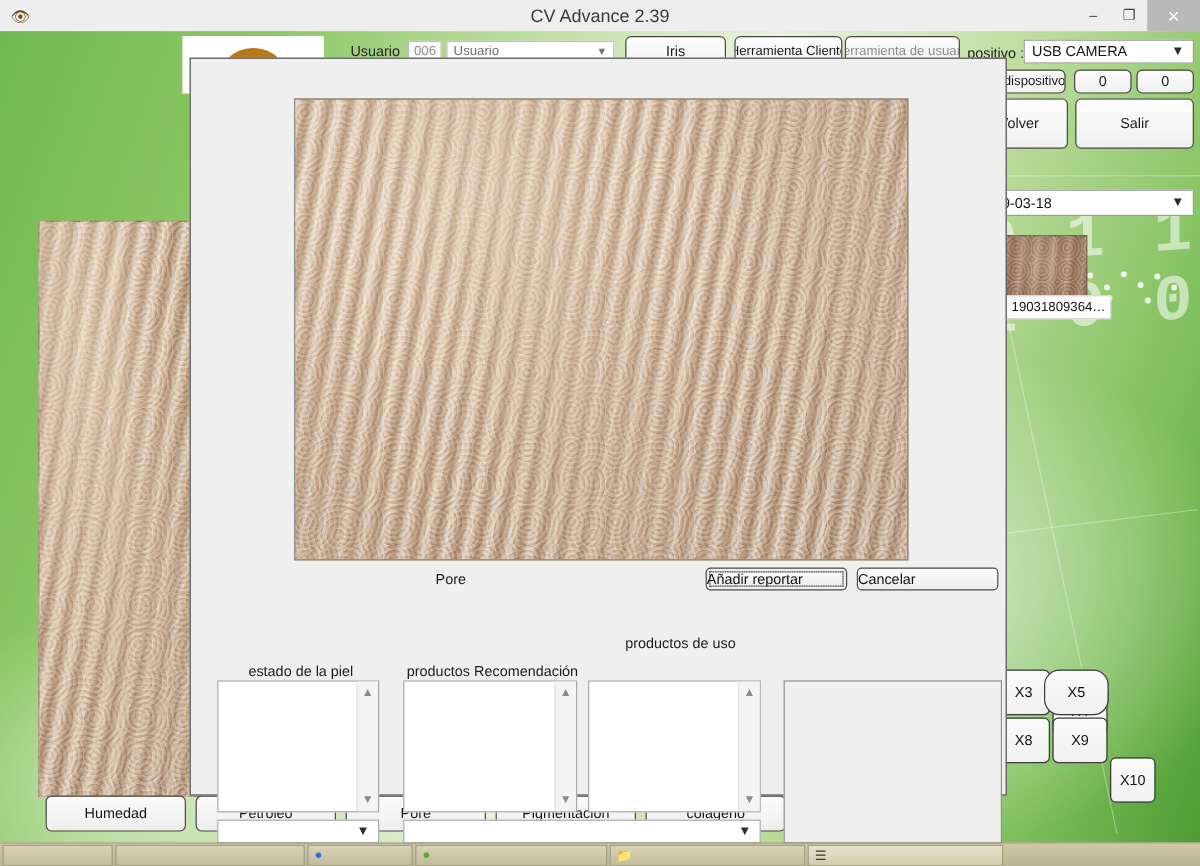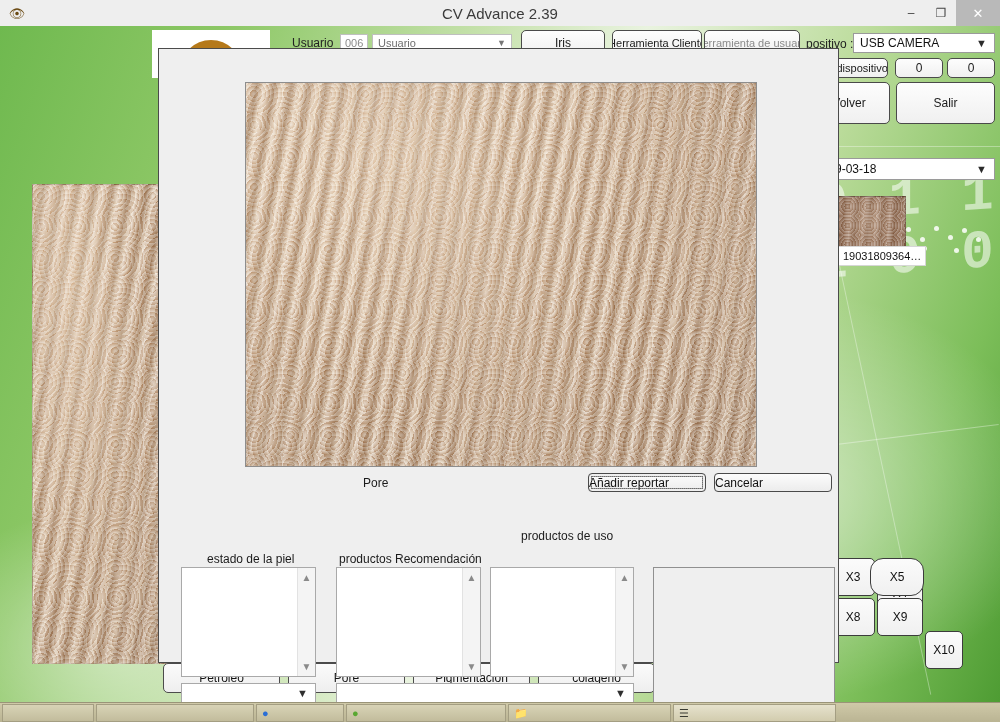--- a/index.html
+++ b/index.html
@@ -327,20 +327,23 @@
   <div class="xbtn" style="left:831px;top:598px;width:44px;height:38px;">
     <span>X8</span>
   </div>
   <div class="xbtn" style="left:877px;top:598px;width:46px;height:38px;">
     <span>X9</span>
   </div>
   <div class="xbtn" style="left:925px;top:598px;width:38px;height:38px;margin-top:33px;">
     <span>X10</span>
   </div>
 
+  <div class="fbtn" style="left:38px;top:663px;width:117px;">
+    <span>Humedad</span>
+  </div>
   <div class="fbtn" style="left:163px;top:663px;width:117px;">
     <span>Petróleo</span>
   </div>
   <div class="fbtn" style="left:288px;top:663px;width:117px;">
     <span>Pore</span>
   </div>
   <div class="fbtn" style="left:413px;top:663px;width:117px;">
     <span>Pigmentación</span>
   </div>
   <div class="fbtn" style="left:538px;top:663px;width:117px;">

